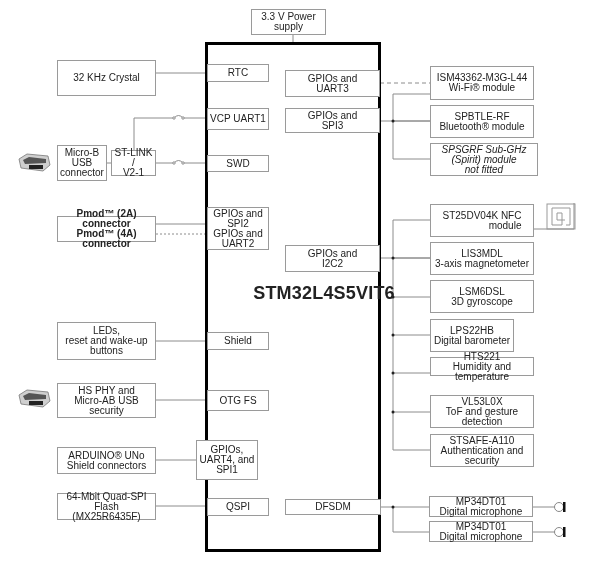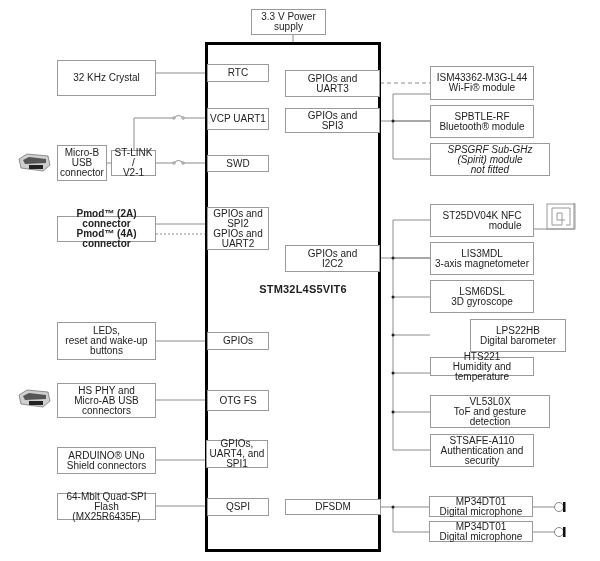--- a/index.html
+++ b/index.html
@@ -6,21 +6,21 @@
   body { width: 600px; height: 561px; position: relative; overflow: hidden;
          font-family: "Liberation Sans", sans-serif; color: #222; }
   .box { position: absolute; box-sizing: border-box; border: 1px solid #9a9a9a;
          background: #fff; display: flex; align-items: center; justify-content: center;
          text-align: center; font-size: 10px; line-height: 10px; white-space: pre-line; }
   .box.italic { font-style: italic; }
   svg#wires { position: absolute; left: 0; top: 0; }
   .chip { position: absolute; left: 205px; top: 42px; width: 176px; height: 510px;
           box-sizing: border-box; border: 3.5px solid #000; }
   .chip-title { position: absolute; left: 205px; top: 283px; width: 196px; text-align: center;
-                font-weight: bold; font-size: 11px; letter-spacing: 0.2px; }
+                font-weight: bold; font-size: 18px; letter-spacing: 0.2px; padding-left: 21px; }
 </style>
 </head>
 <body>
 
 <svg id="wires" width="600" height="561">
   <g stroke="#8c8c8c" stroke-width="1" fill="none">
 
     <line x1="293" y1="34" x2="293" y2="42"></line>
 
     <line x1="156" y1="73" x2="207" y2="73"></line>
@@ -124,67 +124,67 @@
 connector</div>
 <div class="box" style="left:111px;top:150px;width:45px;height:26px;">ST-LINK /
 V2-1</div>
 <div class="box" style="left:57px;top:216px;width:99px;height:26px;font-weight:bold;">Pmod™ (2A) connector
 Pmod™ (4A) connector</div>
 <div class="box" style="left:57px;top:322px;width:99px;height:38px;">LEDs,
 reset and wake-up
 buttons</div>
 <div class="box" style="left:57px;top:383px;width:99px;height:35px;">HS PHY and
 Micro-AB USB
-connectors</div>
+security</div>
 <div class="box" style="left:57px;top:447px;width:99px;height:27px;">ARDUINO® UNo
 Shield connectors</div>
 <div class="box" style="left:57px;top:493px;width:99px;height:27px;">64-Mbit Quad-SPI Flash
 (MX25R6435F)</div>
 
 <div class="box" style="left:207px;top:64px;width:62px;height:18px;">RTC</div>
 <div class="box" style="left:207px;top:108px;width:62px;height:22px;">VCP UART1</div>
 <div class="box" style="left:207px;top:155px;width:62px;height:17px;">SWD</div>
 <div class="box" style="left:207px;top:207px;width:62px;height:43px;">GPIOs and
 SPI2
 GPIOs and
 UART2</div>
-<div class="box" style="left:207px;top:332px;width:62px;height:18px;">GPIOs</div>
+<div class="box" style="left:207px;top:332px;width:62px;height:18px;">Shield</div>
 <div class="box" style="left:207px;top:390px;width:62px;height:21px;">OTG FS</div>
-<div class="box" style="left:206px;top:440px;width:62px;height:28px;">GPIOs,
+<div class="box" style="left:196px;top:440px;width:62px;height:40px;">GPIOs,
 UART4, and
 SPI1</div>
 <div class="box" style="left:207px;top:498px;width:62px;height:18px;">QSPI</div>
 
 <div class="box" style="left:285px;top:70px;width:95px;height:27px;">GPIOs and
 UART3</div>
 <div class="box" style="left:285px;top:108px;width:95px;height:25px;">GPIOs and
 SPI3</div>
 <div class="box" style="left:285px;top:245px;width:95px;height:27px;">GPIOs and
 I2C2</div>
 <div class="box" style="left:285px;top:499px;width:96px;height:16px;">DFSDM</div>
 
 <div class="box" style="left:430px;top:66px;width:104px;height:34px;">ISM43362-M3G-L44
 Wi-Fi® module</div>
 <div class="box" style="left:430px;top:105px;width:104px;height:33px;">SPBTLE-RF
 Bluetooth® module</div>
-<div class="box italic" style="left:430px;top:143px;width:120px;height:33px;">SPSGRF Sub-GHz
+<div class="box italic" style="left:430px;top:143px;width:108px;height:33px;">SPSGRF Sub-GHz
 (Spirit) module
 not fitted</div>
 <div class="box" style="left:430px;top:204px;width:104px;height:33px;text-align:right;">ST25DV04K NFC
 module</div>
 <div class="box" style="left:430px;top:242px;width:104px;height:33px;">LIS3MDL
 3-axis magnetometer</div>
 <div class="box" style="left:430px;top:280px;width:104px;height:33px;">LSM6DSL
 3D gyroscope</div>
-<div class="box" style="left:430px;top:319px;width:96px;height:33px;margin-left:40px;">LPS22HB
+<div class="box" style="left:430px;top:319px;width:84px;height:33px;">LPS22HB
 Digital barometer</div>
 <div class="box" style="left:430px;top:357px;width:104px;height:19px;">HTS221
 Humidity and
 temperature</div>
-<div class="box" style="left:430px;top:395px;width:120px;height:33px;">VL53L0X
+<div class="box" style="left:430px;top:395px;width:104px;height:33px;">VL53L0X
 ToF and gesture
 detection</div>
 <div class="box" style="left:430px;top:434px;width:104px;height:33px;">STSAFE-A110
 Authentication and
 security</div>
 <div class="box" style="left:429px;top:496px;width:104px;height:21px;">MP34DT01
 Digital microphone</div>
 <div class="box" style="left:429px;top:521px;width:104px;height:21px;">MP34DT01
 Digital microphone</div>
 

